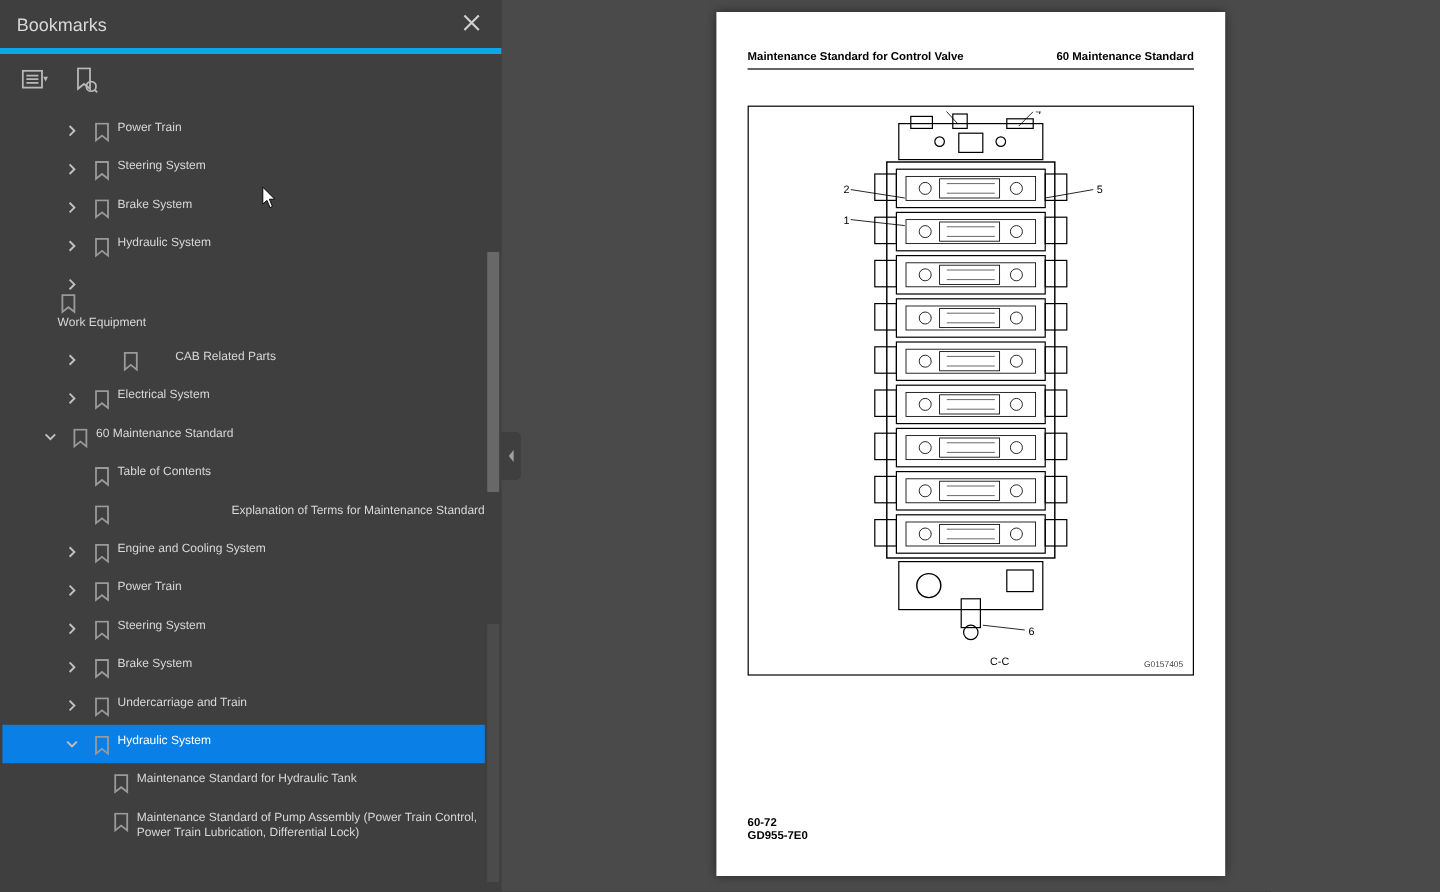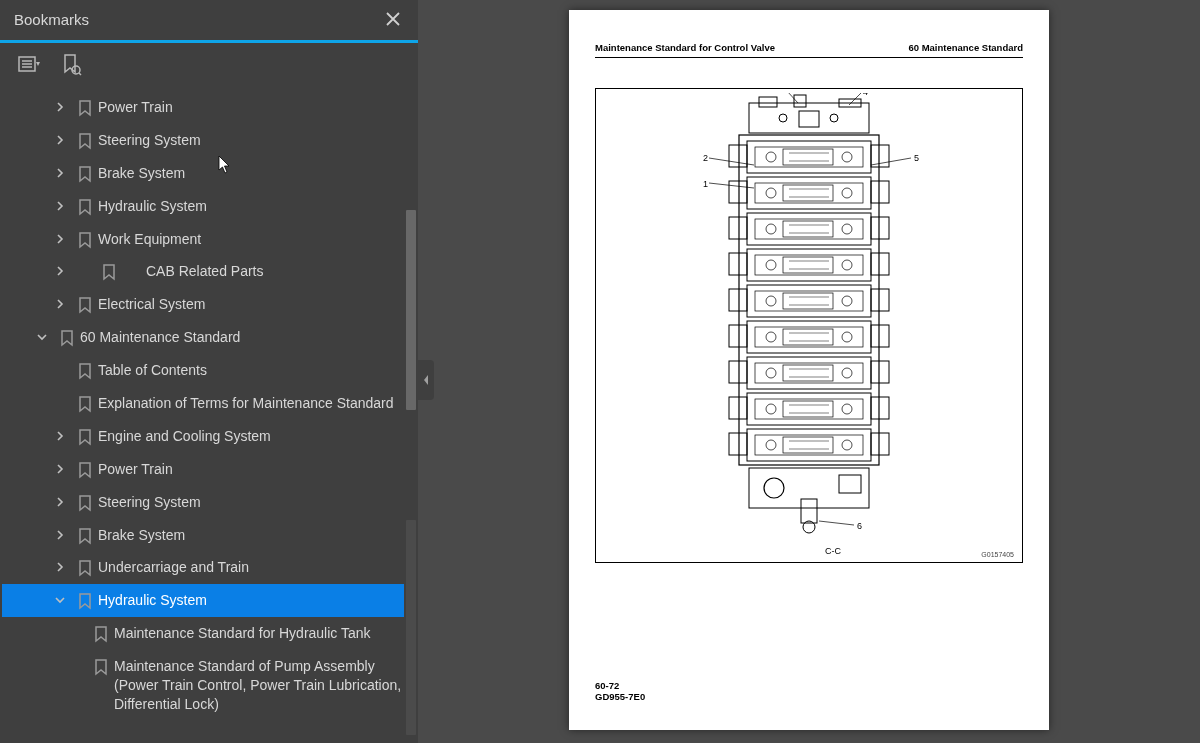--- a/index.html
+++ b/index.html
@@ -14,24 +14,24 @@
 .sidebar {
   width: 418px;
   height: 100%;
   background: #3f3f3f;
   display: flex;
   flex-direction: column;
   position: relative;
 }
 .sidebar-header {
   display: flex;
-  align-items: center;
+  align-items: flex-end;
   justify-content: space-between;
   padding: 8px 14px 10px 14px;
-  border-bottom: 3px solid #0ea5e9;
+  border-bottom: 5px solid #0ea5e9;
 }
 .sidebar-title {
   color: #d8d8d8;
   font-size: 15px;
   font-weight: 400;
 }
 .close-btn {
   color: #d0d0d0;
   font-size: 18px;
   cursor: pointer;
@@ -53,21 +53,21 @@
 .bookmark-tree {
   flex: 1;
   overflow-y: auto;
   padding: 2px 4px 0 2px;
   position: relative;
 }
 .tree-item {
   display: flex;
   align-items: flex-start;
   color: #d8d8d8;
-  font-size: 14px;
+  font-size: 10px;
   cursor: pointer;
   padding: 6px 4px 6px 0;
   line-height: 1.35;
 }
 .tree-item.selected { background:#0a7fe6; color:#fff; }
 .tree-item .chevron {
   width: 28px;
   flex-shrink:0;
   display:flex;align-items:center;justify-content:center;
   padding-top:5px;
@@ -124,21 +124,21 @@
 }
 .viewer {
   flex:1;
   background:#4a4a4a;
   display:flex;
   justify-content:center;
   padding-top:10px;
   position:relative;
 }
 .page {
-  width: 480px;
+  width: 424px;
   height: 720px;
   background:#fff;
   box-shadow: 0 0 8px rgba(0,0,0,0.5);
   padding: 32px 26px 20px 26px;
   position:relative;
   font-family: Arial, sans-serif;
 }
 .page-header {
   display:flex;
   justify-content:space-between;
@@ -273,21 +273,21 @@
             <path d="M3 1 L7 5 L3 9" stroke="#c0c0c0" stroke-width="1.6" fill="none"></path>
           </svg>
         </span>
         <span class="bmark">
           <svg width="14" height="17" viewBox="0 0 14 17">
             <path d="M2 1 L12 1 L12 15 L7 11 L2 15 Z" fill="none" stroke="#9a9a9a" stroke-width="1.5"></path>
           </svg>
         </span>
         <span class="label">Hydraulic System</span>
       </div>
-      <div class="tree-item" style="padding-left: 44px;">
+      <div class="tree-item" style="padding-left: 44px; flex-direction: column;">
         <span class="chevron">
           <svg width="10" height="10" viewBox="0 0 10 10">
             <path d="M3 1 L7 5 L3 9" stroke="#c0c0c0" stroke-width="1.6" fill="none"></path>
           </svg>
         </span>
         <span class="bmark">
           <svg width="14" height="17" viewBox="0 0 14 17">
             <path d="M2 1 L12 1 L12 15 L7 11 L2 15 Z" fill="none" stroke="#9a9a9a" stroke-width="1.5"></path>
           </svg>
         </span>
@@ -334,21 +334,21 @@
       </div>
       <div class="tree-item" style="padding-left: 44px; justify-content: center;">
         <span class="chevron"></span>
         <span class="bmark">
           <svg width="14" height="17" viewBox="0 0 14 17">
             <path d="M2 1 L12 1 L12 15 L7 11 L2 15 Z" fill="none" stroke="#9a9a9a" stroke-width="1.5"></path>
           </svg>
         </span>
         <span class="label">Table of Contents</span>
       </div>
-      <div class="tree-item" style="padding-left: 44px;">
+      <div class="tree-item" style="padding-left: 44px; text-align: right;">
         <span class="chevron"></span>
         <span class="bmark">
           <svg width="14" height="17" viewBox="0 0 14 17">
             <path d="M2 1 L12 1 L12 15 L7 11 L2 15 Z" fill="none" stroke="#9a9a9a" stroke-width="1.5"></path>
           </svg>
         </span>
         <span class="label">Explanation of Terms for Maintenance Standard</span>
       </div>
       <div class="tree-item" style="padding-left: 44px;">
         <span class="chevron">

